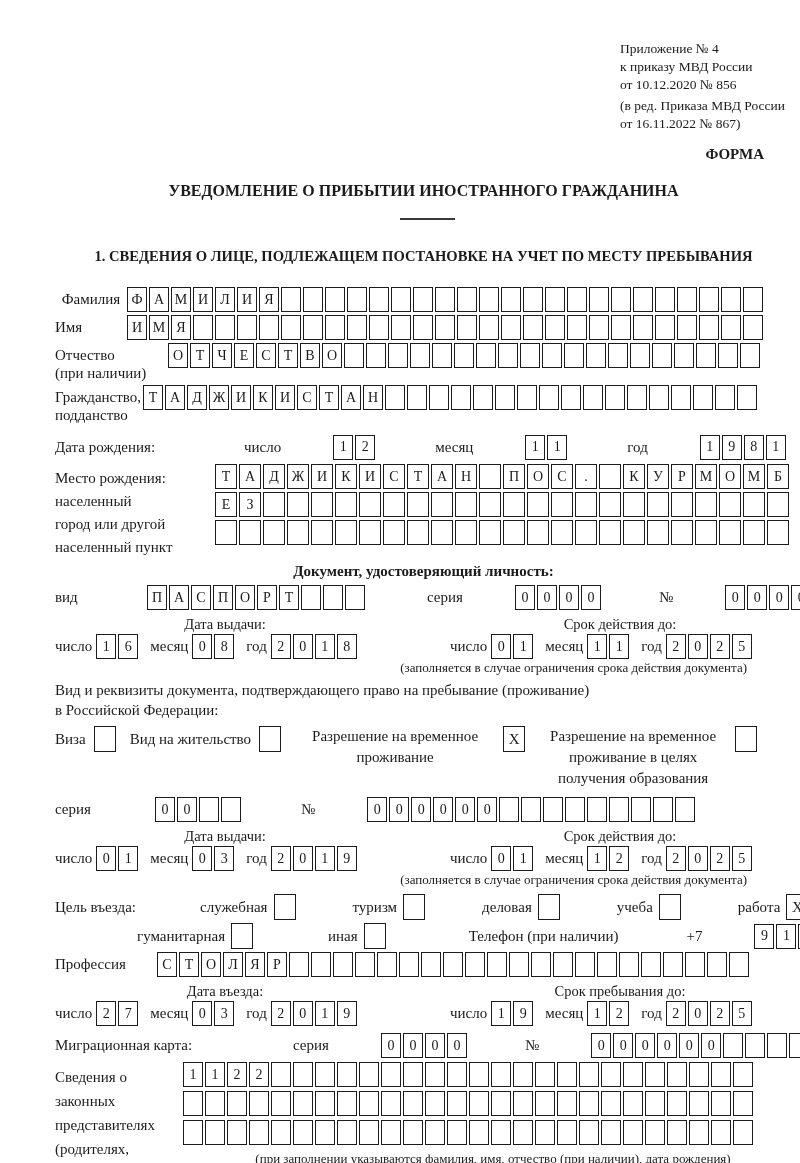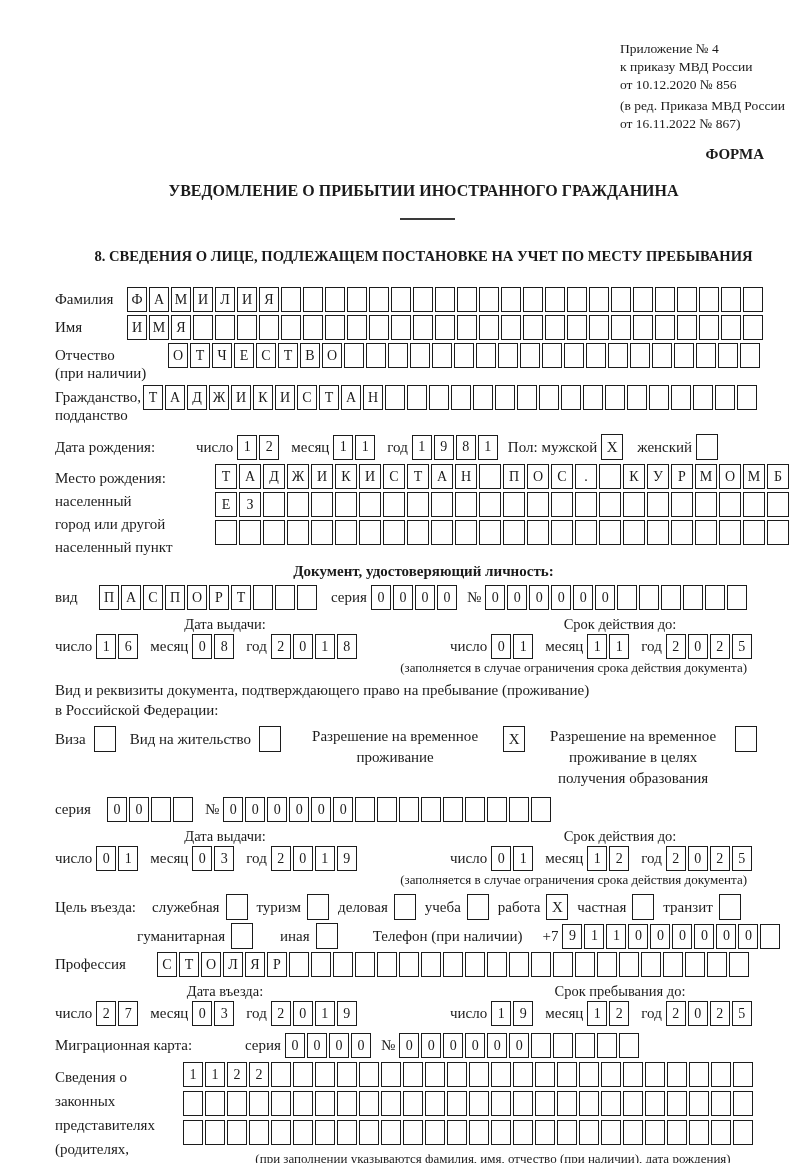--- a/index.html
+++ b/index.html
@@ -29,21 +29,21 @@
     border:1.5px solid #1c1c1c;
     display:inline-flex;align-items:center;justify-content:center;
     font-size:14px;line-height:1;background:#fff;
   }
   .cell.w{width:22px;}
   .checkbox{box-sizing:border-box;flex:0 0 auto;width:22px;height:26px;border:1.5px solid #1c1c1c;
     display:inline-flex;align-items:center;justify-content:center;font-size:15px;background:#fff;}
 
   .dlbl{font-size:15px;line-height:25px;margin-right:4px;flex:0 0 auto;}
   .dlbl.m{margin-left:10px;}
-  .inlrow{display:flex;align-items:center;margin-bottom:3px;}
+  .inlrow{display:flex;align-items:center;margin-bottom:3px;gap:48px;}
 
   .mp-label{width:150px;}
   .mp-label div{line-height:23px;font-size:15px;}
   .rowstack .cells{margin-bottom:3px;}
 
   .docheading{margin-top:1px;text-align:center;font-weight:bold;font-size:15px;line-height:19px;}
 
   .dateblock{display:flex;margin-top:5px;}
   .dcol{width:340px;}
   .dcol.right{margin-left:55px;}
@@ -79,24 +79,24 @@
     <div>(в ред. Приказа МВД России</div>
     <div>от 16.11.2022 № 867)</div>
   </div>
   <div class="forma">ФОРМА</div>
 
   <div class="title">
     <div>УВЕДОМЛЕНИЕ О ПРИБЫТИИ ИНОСТРАННОГО ГРАЖДАНИНА</div>
     <div><span class="title-underline"></span></div>
   </div>
 
-  <div class="sec" style="margin-top:20px;">8. СВЕДЕНИЯ О ЛИЦЕ, ПОДЛЕЖАЩЕМ ПОСТАНОВКЕ НА УЧЕТ ПО МЕСТУ ПРЕБЫВАНИЯ</div>
+  <div class="sec" style="margin-top:20px;">1. СВЕДЕНИЯ О ЛИЦЕ, ПОДЛЕЖАЩЕМ ПОСТАНОВКЕ НА УЧЕТ ПО МЕСТУ ПРЕБЫВАНИЯ</div>
 
   <div class="frow" style="margin-top:22px;">
-    <div class="lbl" style="width:72px;">Фамилия</div>
+    <div class="lbl" style="width:72px;text-align:center;">Фамилия</div>
     <div class="cells">
         <span class="cell">Ф</span>
         <span class="cell">А</span>
         <span class="cell">М</span>
         <span class="cell">И</span>
         <span class="cell">Л</span>
         <span class="cell">И</span>
         <span class="cell">Я</span>
         <span class="cell"></span>
         <span class="cell"></span>

